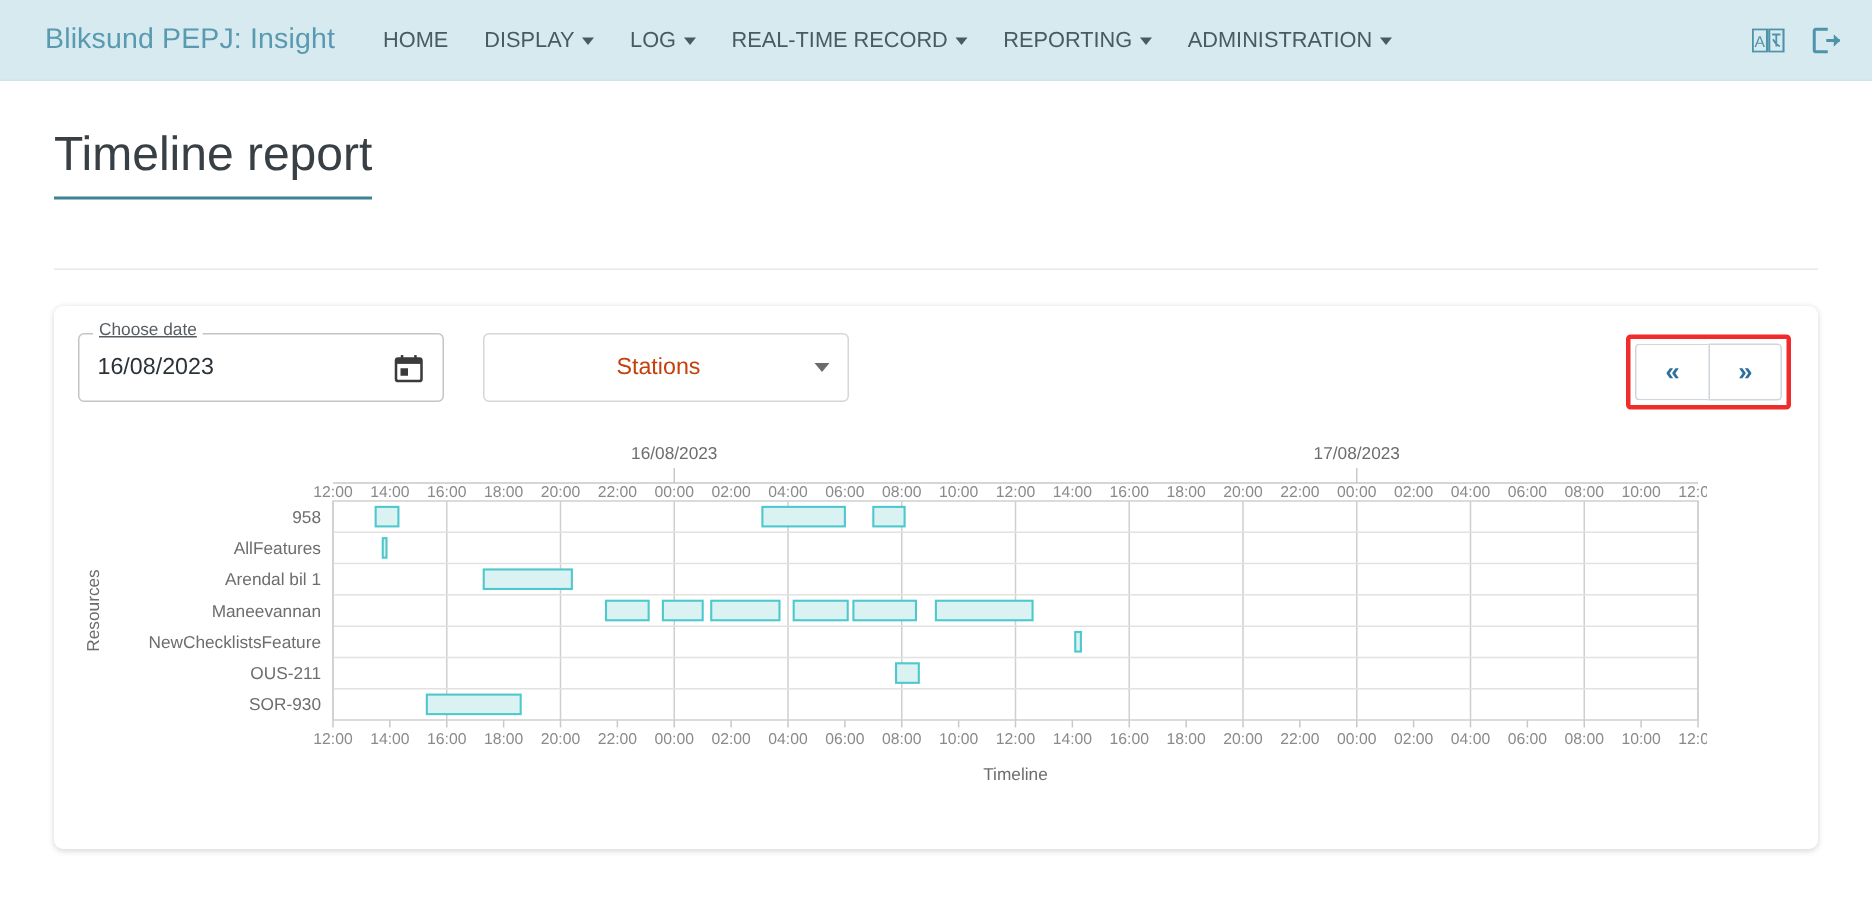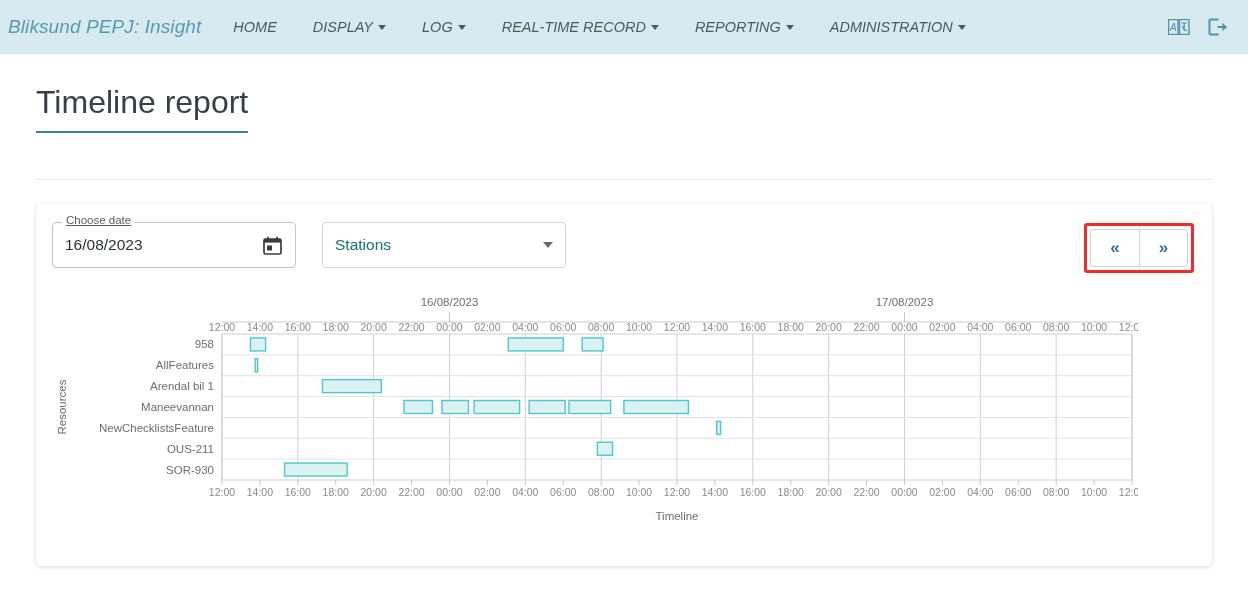--- a/index.html
+++ b/index.html
@@ -10,33 +10,32 @@
     font-family: "Liberation Sans", sans-serif;
     overflow: hidden;
   }
 
   
   .navbar {
     height: 54px;
     background: #d7eaf0;
     display: flex;
     align-items: center;
-    padding: 0 14px 0 8px;
+    padding: 0 14px 0 30px;
     border-bottom: 1px solid #cfe3ea;
-    font-style: italic;
   }
   .brand {
     color: #5a9ab0;
     font-size: 19px;
     letter-spacing: .1px;
     margin-right: 22px;
     white-space: nowrap;
     cursor: pointer;
   }
-  .navlinks { display: flex; align-items: flex-start; gap: 16px; flex: 1; }
+  .navlinks { display: flex; align-items: flex-start; gap: 4px; flex: 1; }
   .navitem {
     color: #4a5a60;
     font-size: 14.5px;
     padding: 6px 10px;
     white-space: nowrap;
     cursor: pointer;
     display: flex;
     align-items: center;
     gap: 5px;
   }
@@ -103,21 +102,21 @@
 
   .select {
     margin-left: 26px;
     width: 244px; height: 46px;
     border: 1px solid #d6d6d6;
     border-radius: 4px;
     display: flex; align-items: center;
     padding: 0 12px;
     cursor: pointer;
   }
-  .select .ph { font-size: 15.5px; color: #0f766e; flex: 1; }
+  .select .ph { font-size: 15.5px; color: #c2410c; flex: 1; text-align: center; }
   .sel-caret {
     width: 0; height: 0;
     border-left: 5.5px solid transparent;
     border-right: 5.5px solid transparent;
     border-top: 6px solid #6b6b6b;
   }
 
   
   .pager-wrap {
     position: absolute;

